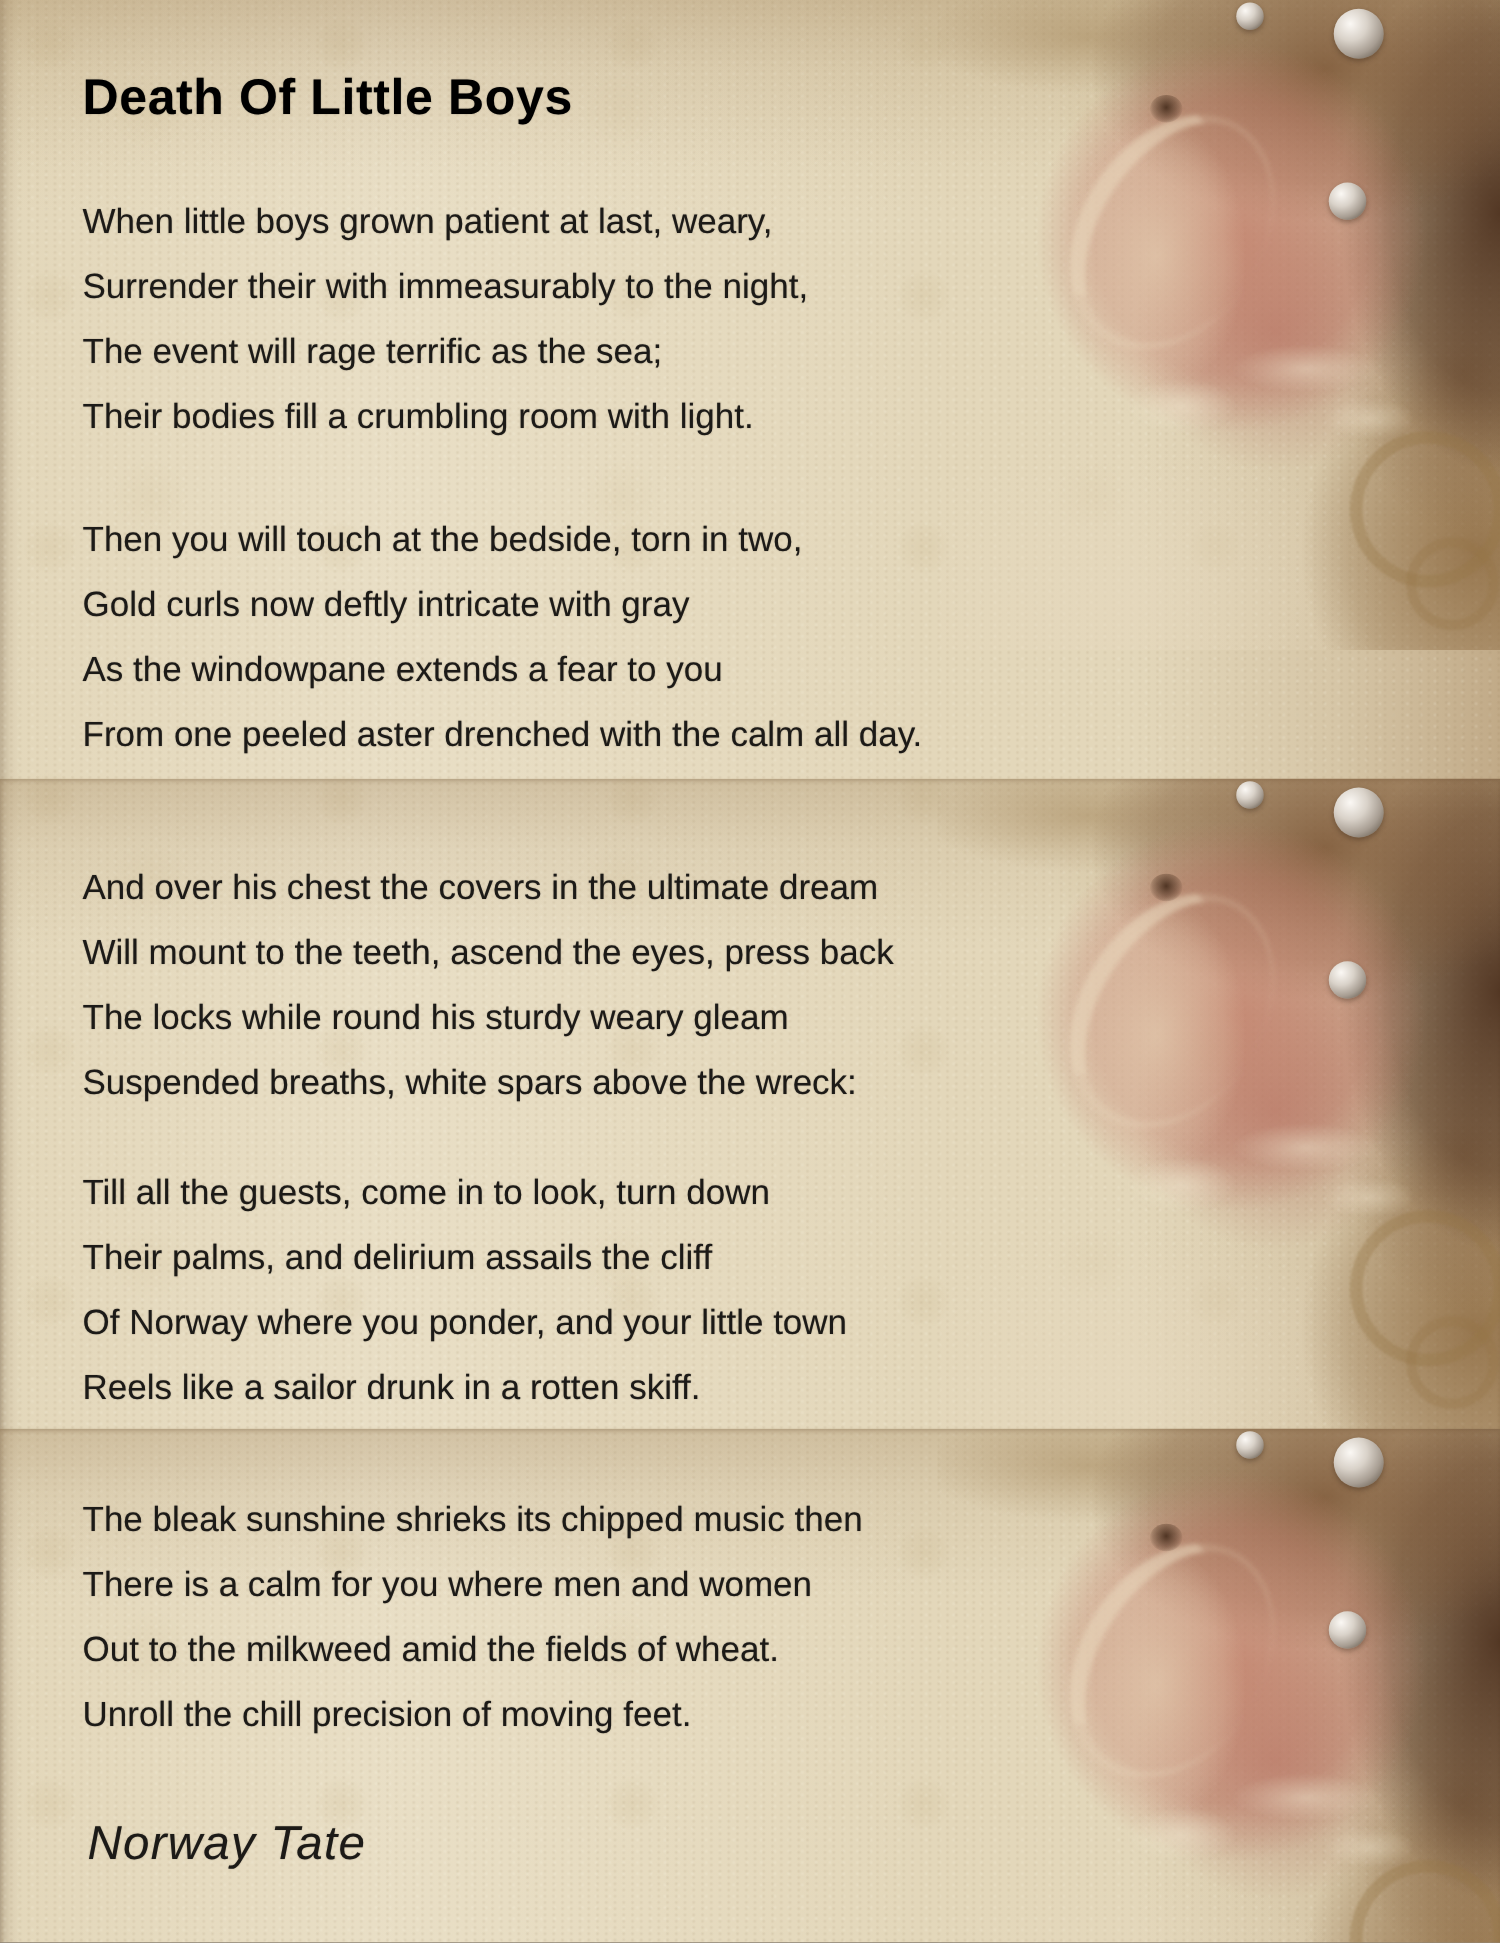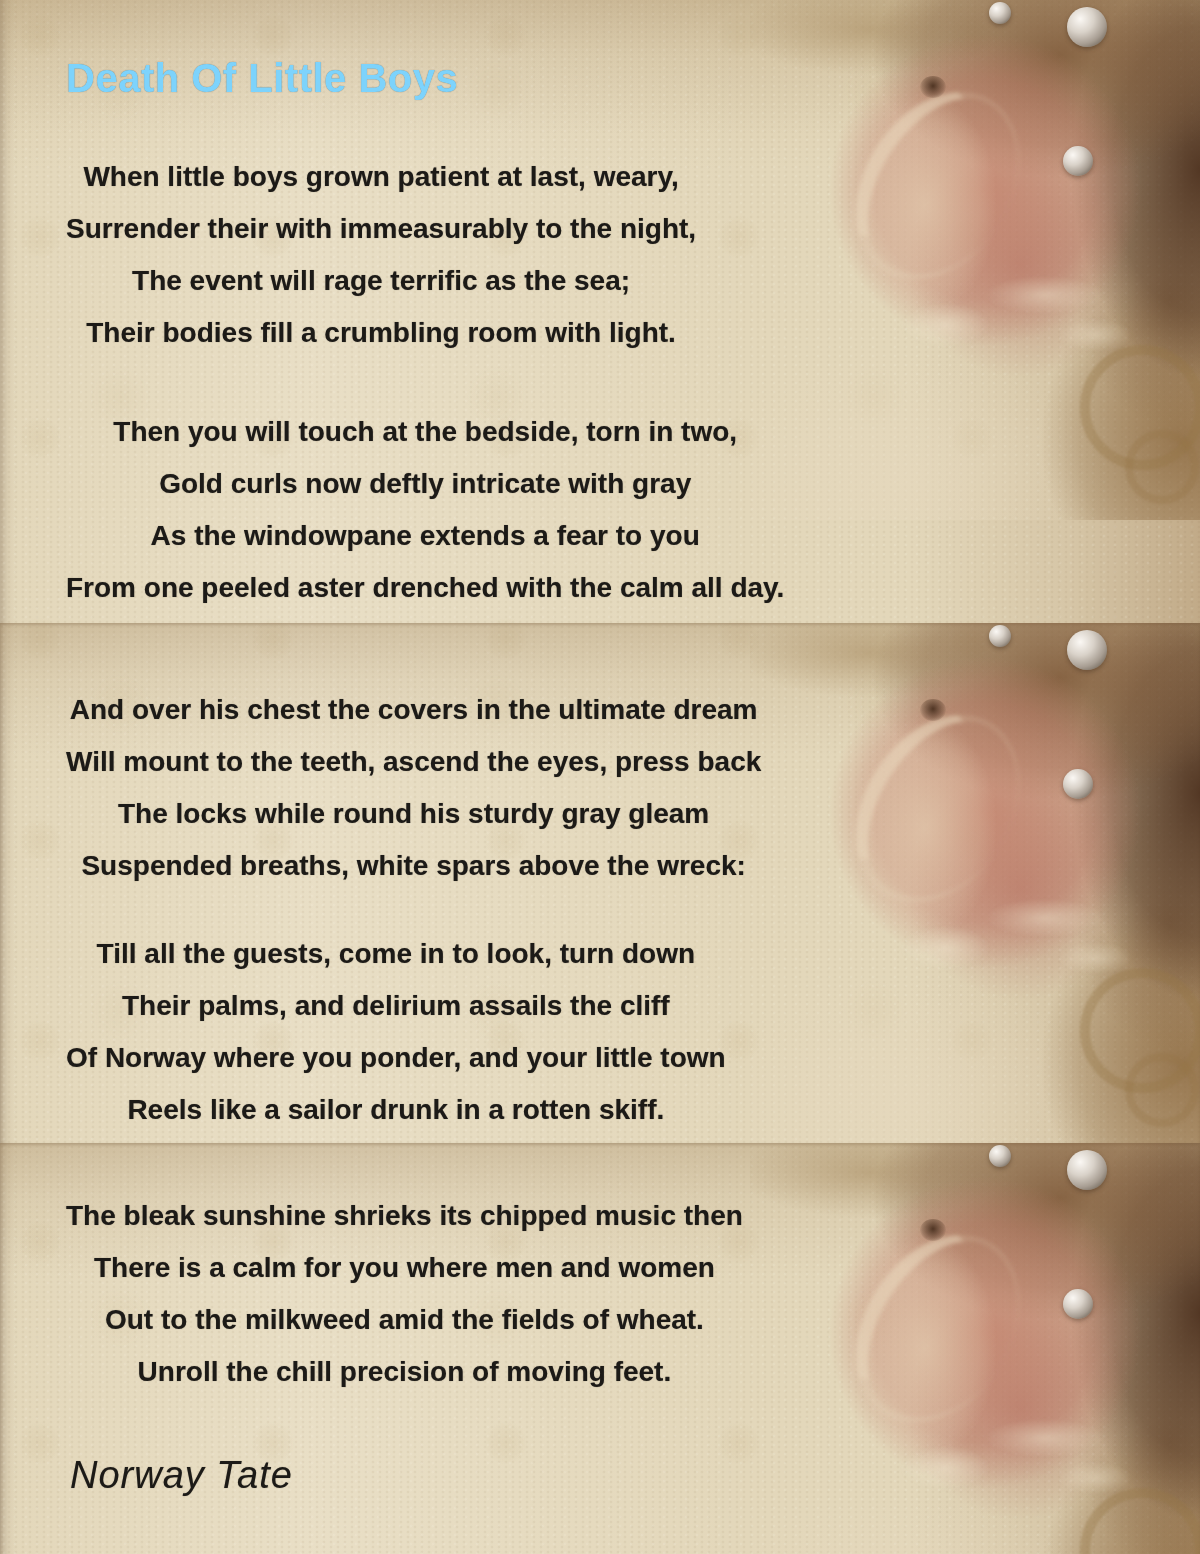--- a/index.html
+++ b/index.html
@@ -83,34 +83,33 @@
     background-image:
       radial-gradient(ellipse 60px 30px at 45px 75px, rgba(238,226,202,0.60), transparent 75%),
       radial-gradient(ellipse 80px 26px at 145px 45px, rgba(238,226,202,0.50), transparent 75%),
       radial-gradient(ellipse 50px 22px at 195px 85px, rgba(238,226,202,0.45), transparent 75%);
   }
 
   
   .title {
     position:absolute; left:66px; top:54px; margin:0;
     font-size:40px; line-height:1.2; font-weight:bold;
-    color:#7dd3fc; letter-spacing:0.5px;
+    color:#000000; letter-spacing:0.5px;
     text-shadow:0 0 1px rgba(25,20,15,0.45);
   }
   .stanza { position:absolute; left:66px; margin:0; }
   .stanza-1 { top:151px; }
   .stanza-2 { top:406px; }
   .stanza-3 { top:684px; }
   .stanza-4 { top:928px; }
   .stanza-5 { top:1190px; }
   .line {
-    margin:0; font-size:28px; line-height:52px; font-weight:bold;
+    margin:0; font-size:28px; line-height:52px; font-weight:normal;
     color:#1c1a17; white-space:nowrap;
     text-shadow:0 0 1px rgba(30,25,20,0.45);
-    text-align:center;
   }
   .author {
     position:absolute; left:70px; top:1454px; margin:0;
     font-size:38px; font-style:italic; font-weight:normal;
     color:#1c1a17; letter-spacing:1px;
     text-shadow:0 0 1px rgba(30,25,20,0.40);
   }
 </style>
 </head>
 <body>
@@ -170,21 +169,21 @@
   <div class="stanza stanza-2">
     <p class="line">Then you will touch at the bedside, torn in two,</p>
     <p class="line">Gold curls now deftly intricate with gray</p>
     <p class="line">As the windowpane extends a fear to you</p>
     <p class="line">From one peeled aster drenched with the calm all day.</p>
   </div>
 
   <div class="stanza stanza-3">
     <p class="line">And over his chest the covers in the ultimate dream</p>
     <p class="line">Will mount to the teeth, ascend the eyes, press back</p>
-    <p class="line">The locks while round his sturdy gray gleam</p>
+    <p class="line">The locks while round his sturdy weary gleam</p>
     <p class="line">Suspended breaths, white spars above the wreck:</p>
   </div>
 
   <div class="stanza stanza-4">
     <p class="line">Till all the guests, come in to look, turn down</p>
     <p class="line">Their palms, and delirium assails the cliff</p>
     <p class="line">Of Norway where you ponder, and your little town</p>
     <p class="line">Reels like a sailor drunk in a rotten skiff.</p>
   </div>
 

